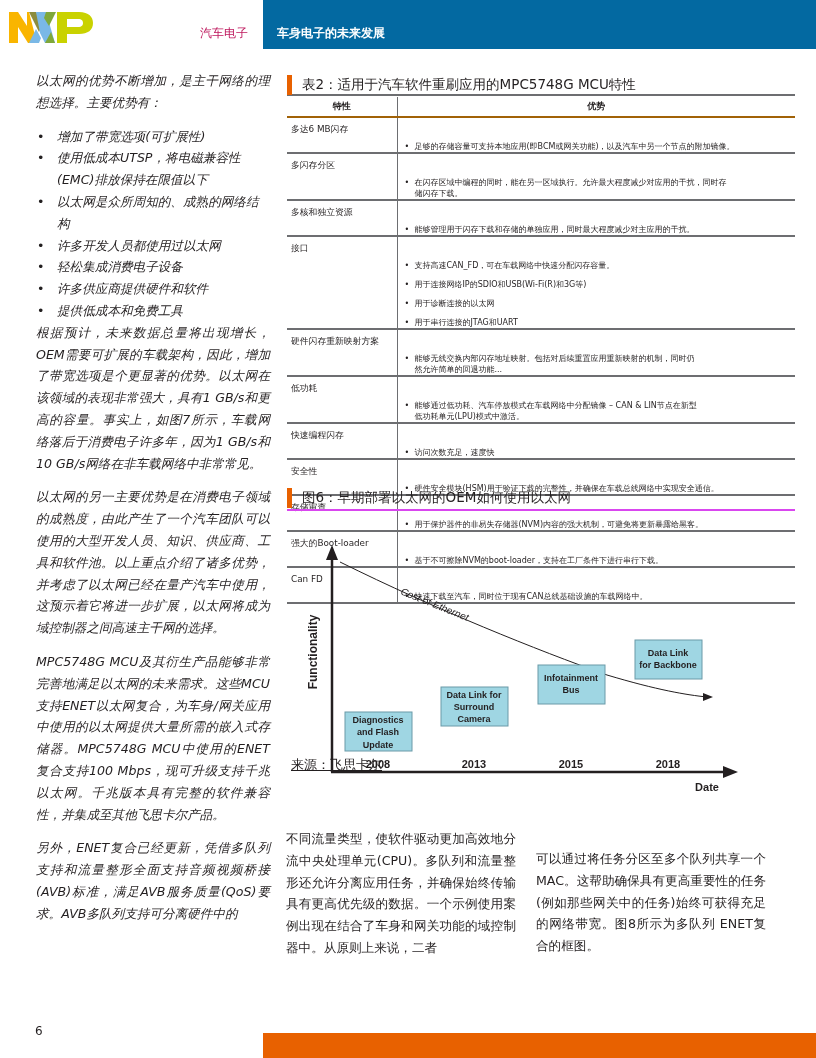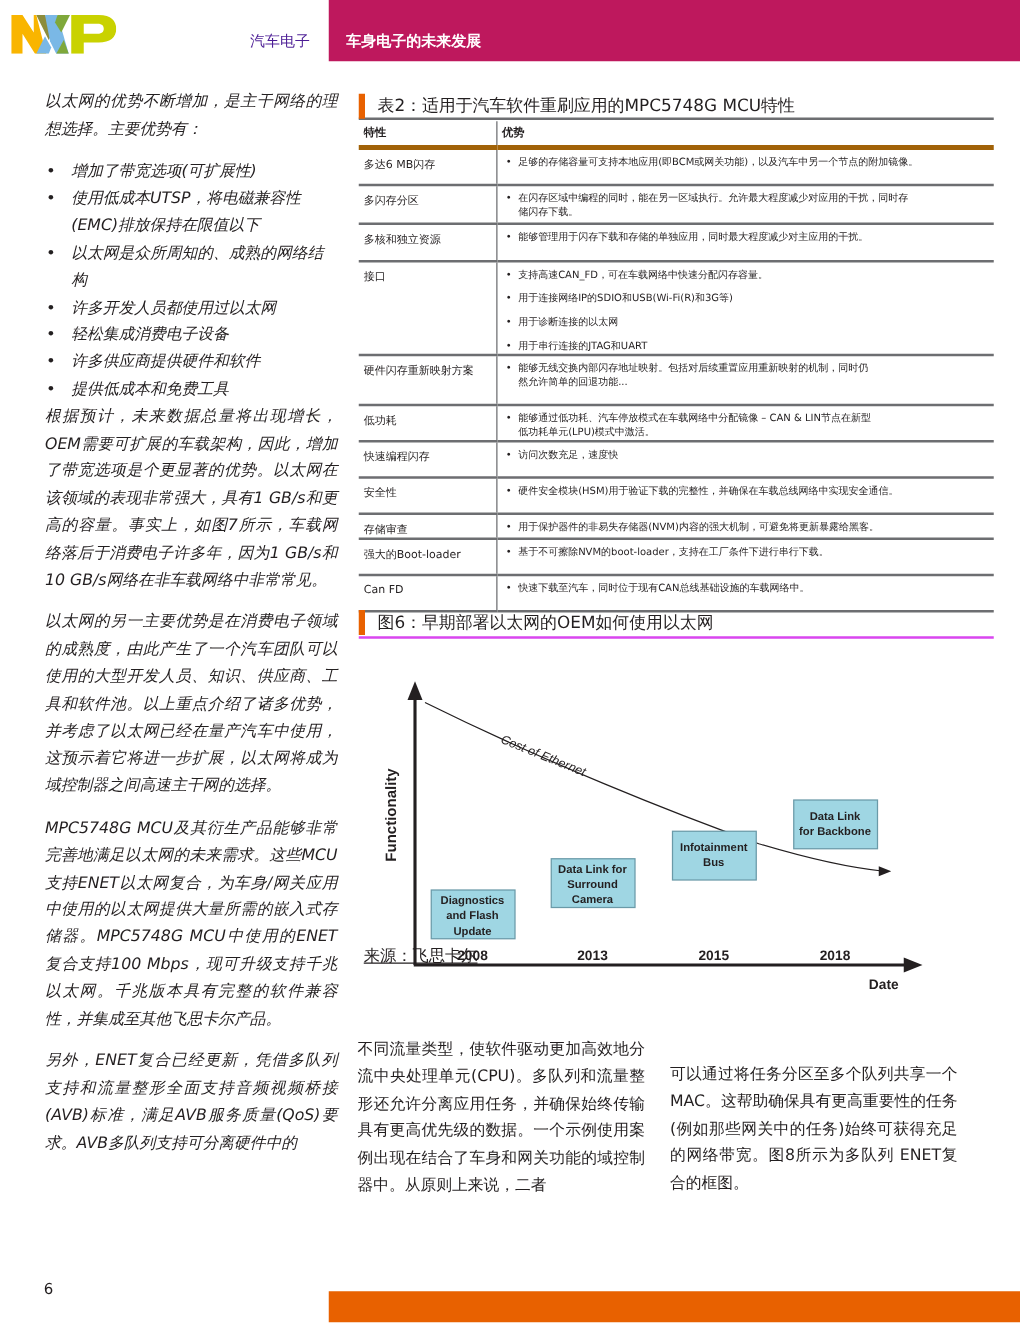--- a/index.html
+++ b/index.html
@@ -1,41 +1,41 @@
 <!DOCTYPE html>
 <html><head>
 <meta charset="utf-8">
 <style>
   * { box-sizing: border-box; margin: 0; padding: 0; }
   html, body { width: 816px; height: 1058px; background: #ffffff; overflow: hidden; }
   body { position: relative; font-family: "DejaVu Sans", "Liberation Sans", sans-serif; color: #231f20; }
 
   
   .logo { position: absolute; left: 9px; top: 12px; width: 84px; height: 31px; }
-  .section-label { position: absolute; left: 200px; top: 25px; font-size: 12px; color: #4c1d95; }
-  .header-bar { position: absolute; left: 263px; top: 0; width: 553px; height: 49px; background: #be185d; }
+  .section-label { position: absolute; left: 200px; top: 25px; font-size: 12px; color: #be185d; }
+  .header-bar { position: absolute; left: 263px; top: 0; width: 553px; height: 49px; background: #0369a1; }
   .header-title { position: absolute; left: 14px; top: 25px; font-size: 12px; color: #ffffff; font-weight: bold; }
 
   
   .left-col { position: absolute; left: 36px; top: 70px; width: 234px; font-size: 12.6px; line-height: 21.8px; color: #231f20; font-style: italic; }
   .left-col p { margin-bottom: 12px; text-align: justify; text-justify: inter-character; }
   .left-col ul { list-style: none; }
   .left-col li { position: relative; padding-left: 21px; }
   .left-col li::before { content: "•"; position: absolute; left: 1px; top: 0; }
 
   
   .tbl-title { position: absolute; left: 287px; top: 73px; width: 508px; height: 23px; border-bottom: 2px solid #6d6e71; }
   .tbl-title .accent, .fig-title .accent { position: absolute; left: 0; top: 2px; width: 5px; height: 20px; background: #e86100; }
   .tbl-title span.t, .fig-title span.t { position: absolute; left: 15px; top: 3px; font-size: 13.5px; color: #231f20; }
   table.spec { position: absolute; left: 287px; top: 97px; width: 508px; border-collapse: collapse; font-size: 8px; color: #231f20; }
-  table.spec th { text-align: left; font-weight: bold; font-size: 9px; padding: 3px 4px; height: 16px; border-bottom: 4px solid #a16207; }
+  table.spec th { text-align: center; font-weight: bold; font-size: 9px; padding: 3px 4px; height: 16px; border-bottom: 2px solid #a16207; }
   table.spec td { vertical-align: top; padding: 4px 4px 0 4px; border-bottom: 2px solid #6d6e71; }
   table.spec td.feat { width: 110px; font-size: 8.8px; padding-top: 6px; }
   table.spec th.feat, table.spec td.feat { border-right: 1px solid #6d6e71; }
-  table.spec td.adv div.b { position: relative; padding-left: 13px; line-height: 11px; margin-top: 0; }
+  table.spec td.adv div.b { position: relative; padding-left: 13px; line-height: 11px; margin-top: 19px; }
   table.spec td.adv div.b::before { content: "•"; position: absolute; left: 3px; top: 0; }
   table.spec td.adv div.gap { margin-top: 8px; }
 
   
   .fig-title { position: absolute; left: 287px; top: 486px; width: 508px; height: 25px; border-bottom: 2px solid #d946ef; }
   .chart { position: absolute; left: 287px; top: 540px; width: 460px; height: 260px; }
   .fig-source { position: absolute; left: 291px; top: 756px; font-size: 13px; color: #231f20; text-decoration: underline; }
 
   
   .col-mid { position: absolute; left: 286px; top: 828px; width: 230px; font-size: 12.6px; line-height: 21.8px; text-align: justify; text-justify: inter-character; }

